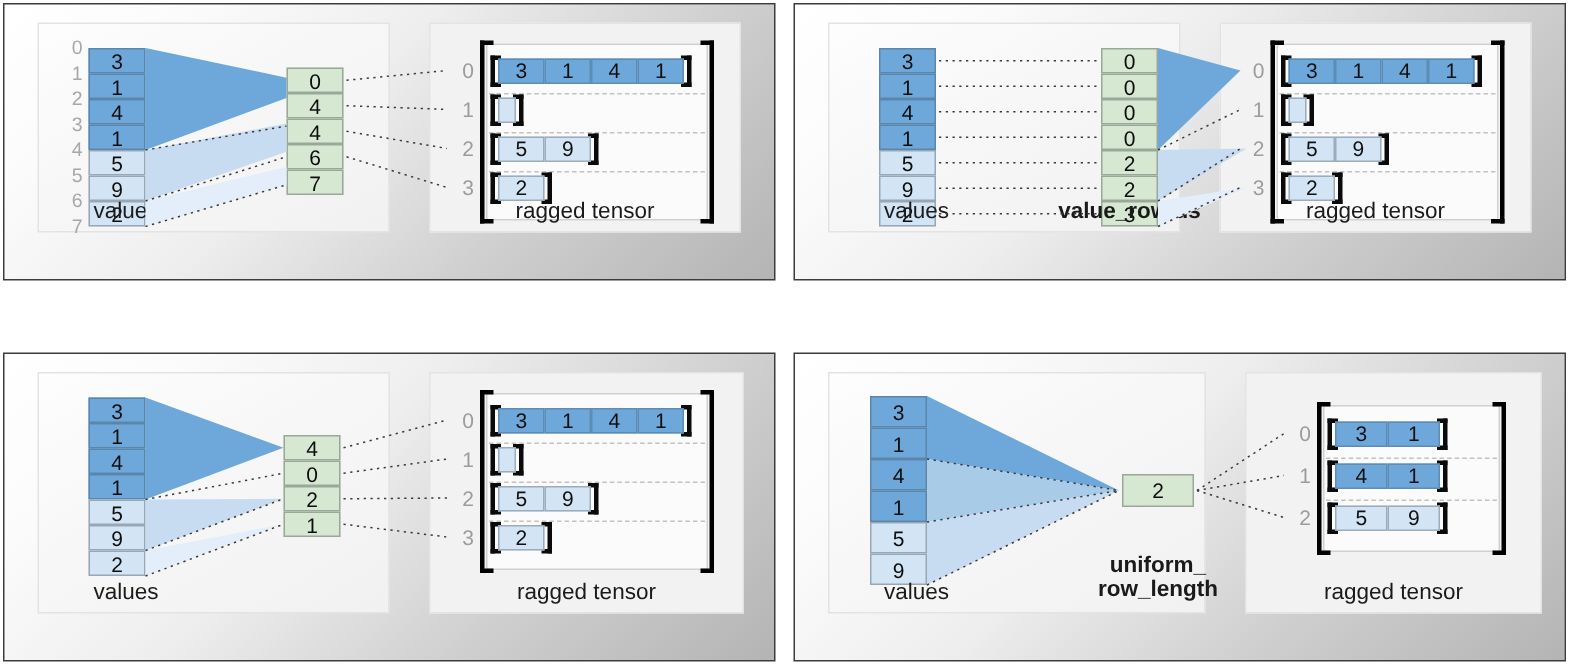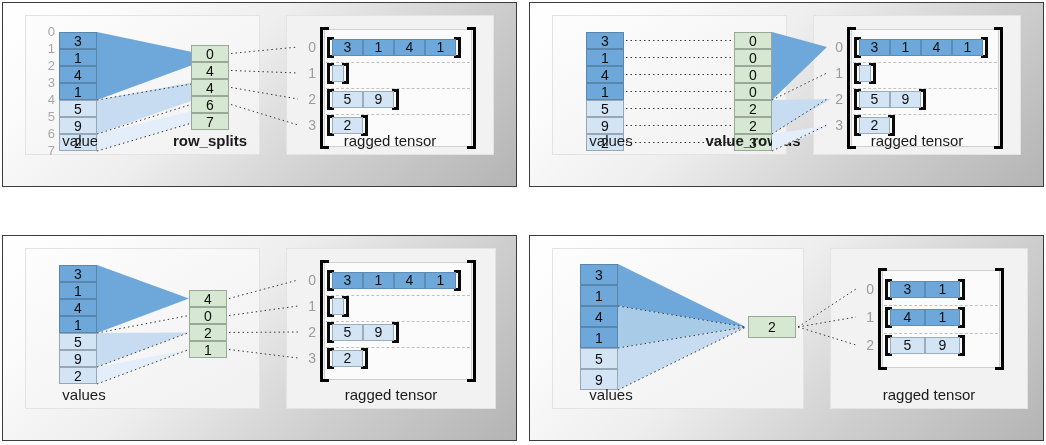--- a/index.html
+++ b/index.html
@@ -103,21 +103,20 @@
         <div class="rtick" style="left: 299px; top: 88.5px;">2</div>
         <div class="rowbrk l" style="left: 324px; top: 85.5px; width: 7px; height: 21px;"></div>
         <div class="rowbrk r" style="left: 389px; top: 85.5px; width: 7px; height: 21px;"></div>
         <div class="rcell light" style="left: 329px; top: 87.5px; width: 31px; height: 17px;">5</div>
         <div class="rcell light" style="left: 360px; top: 87.5px; width: 31px; height: 17px;">9</div>
         <div class="rtick" style="left: 299px; top: 114.5px;">3</div>
         <div class="rowbrk l" style="left: 324px; top: 111.5px; width: 7px; height: 21px;"></div>
         <div class="rowbrk r" style="left: 358px; top: 111.5px; width: 7px; height: 21px;"></div>
         <div class="rcell light" style="left: 329px; top: 113.5px; width: 31px; height: 17px;">2</div>
         <div class="caption" style="left: 26px; top: 130px; width: 110px;">values</div>
-        <div class="caption bold" style="left: 140px; top: 130px; width: 134px;">row_splits</div>
         <div class="caption" style="left: 283px; top: 130px; width: 208px;">ragged tensor</div>
         <svg width="515" height="185" class="overlay">
           <polygon points="94 29 94 97 188 62.4 188 48.8" fill="#6ea8da" stroke="none"></polygon>
           <polygon points="94 97 94 131 188 98.1 188 79.4" fill="#c7dcf0" stroke="none"></polygon>
           <polygon points="94 131 94 148 188 120.19999999999999 188 108.3" fill="#e3eefa" stroke="none"></polygon>
           <line x1="94" y1="97" x2="188" y2="81.1" stroke="#3a3a3a" stroke-width="1" stroke-dasharray="1.5 3"></line>
           <line x1="94" y1="131" x2="188" y2="101.5" stroke="#3a3a3a" stroke-width="1" stroke-dasharray="1.5 3"></line>
           <line x1="94" y1="148" x2="188" y2="120.19999999999999" stroke="#3a3a3a" stroke-width="1" stroke-dasharray="1.5 3"></line>
           <line x1="228" y1="50.5" x2="295" y2="44" stroke="#3a3a3a" stroke-width="1" stroke-dasharray="1.5 3"></line>
           <line x1="228" y1="67.5" x2="295" y2="70" stroke="#3a3a3a" stroke-width="1" stroke-dasharray="1.5 3"></line>
@@ -284,20 +283,22 @@
         <div class="rowbrk l" style="left: 355px; top: 70.5px; width: 7px; height: 21px;"></div>
         <div class="rowbrk r" style="left: 428px; top: 70.5px; width: 7px; height: 21px;"></div>
         <div class="rcell dark" style="left: 360px; top: 72.5px; width: 35px; height: 17px;">4</div>
         <div class="rcell dark" style="left: 395px; top: 72.5px; width: 35px; height: 17px;">1</div>
         <div class="rtick" style="left: 330px; top: 101.5px;">2</div>
         <div class="rowbrk l" style="left: 355px; top: 98.5px; width: 7px; height: 21px;"></div>
         <div class="rowbrk r" style="left: 428px; top: 98.5px; width: 7px; height: 21px;"></div>
         <div class="rcell light" style="left: 360px; top: 100.5px; width: 35px; height: 17px;">5</div>
         <div class="rcell light" style="left: 395px; top: 100.5px; width: 35px; height: 17px;">9</div>
         <div class="caption" style="left: 26px; top: 151px; width: 110px;">values</div>
+        <div class="caption bold" style="left: 170px; top: 133px; width: 144px;">uniform_
+row_length</div>
         <div class="caption" style="left: 300px; top: 151px; width: 198px;">ragged tensor</div>
         <svg width="515" height="206" class="overlay">
           <polygon points="88 28 88 70 216 91" fill="#6ea8da" stroke="none"></polygon>
           <polygon points="88 70 88 112 216 91" fill="#a8cbe8" stroke="none"></polygon>
           <polygon points="88 112 88 154 216 91" fill="#c7dcf0" stroke="none"></polygon>
           <line x1="88" y1="70" x2="216" y2="91" stroke="#3a3a3a" stroke-width="1" stroke-dasharray="1.5 3"></line>
           <line x1="88" y1="112" x2="216" y2="91" stroke="#3a3a3a" stroke-width="1" stroke-dasharray="1.5 3"></line>
           <line x1="88" y1="154" x2="216" y2="91" stroke="#3a3a3a" stroke-width="1" stroke-dasharray="1.5 3"></line>
           <line x1="268" y1="91" x2="326" y2="53" stroke="#3a3a3a" stroke-width="1" stroke-dasharray="1.5 3"></line>
           <line x1="268" y1="91" x2="326" y2="81" stroke="#3a3a3a" stroke-width="1" stroke-dasharray="1.5 3"></line>

